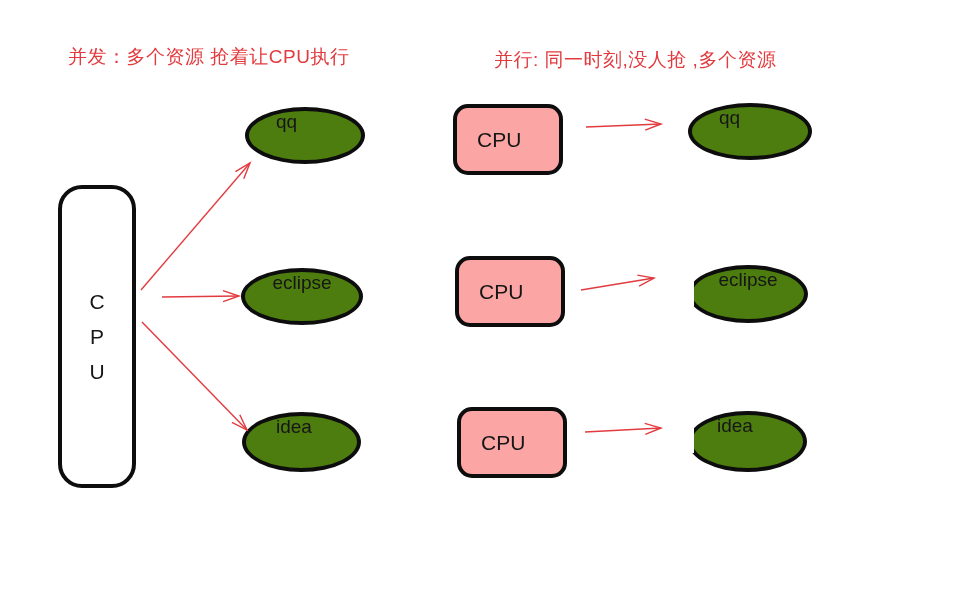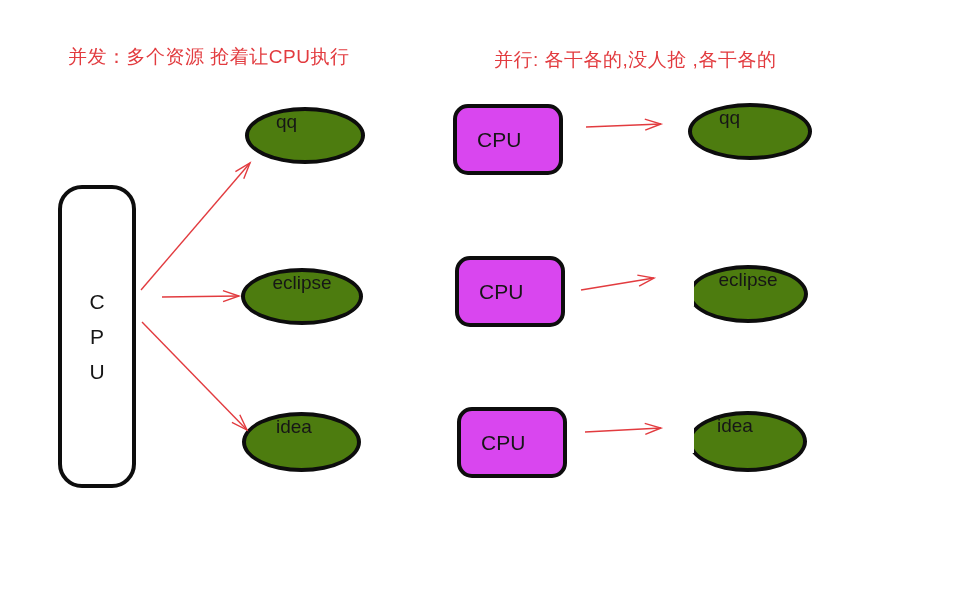--- a/index.html
+++ b/index.html
@@ -36,21 +36,21 @@
     gap: 11px;
     font-size: 21px; color: #161616;
   }
 
   
   .cpu-box {
     position: absolute;
     width: 110px; height: 71px;
     border: 4px solid var(--ink);
     border-radius: 15px;
-    background: #d946ef;
+    background: #fca5a5;
     display: flex; align-items: center;
     padding-left: 20px;
     font-size: 21px; color: #161616;
   }
   .cpu-box-1 { left: 453px; top: 104px; }
   .cpu-box-2 { left: 455px; top: 256px; }
   .cpu-box-3 { left: 457px; top: 407px; }
 
   
   .node {
@@ -87,21 +87,21 @@
     stroke-width: 1.4;
     fill: none;
   }
 </style>
 </head>
 <body>
 
 <div class="canvas">
 
   <div class="title title-left">并发：多个资源 抢着让CPU执行</div>
-  <div class="title title-right">并行: 各干各的,没人抢 ,各干各的</div>
+  <div class="title title-right">并行: 同一时刻,没人抢 ,多个资源</div>
 
   <div class="cpu-tall">
     <span>C</span>
     <span>P</span>
     <span>U</span>
   </div>
 
   <div class="node n-qq-l">
     <span>qq</span>
   </div>

